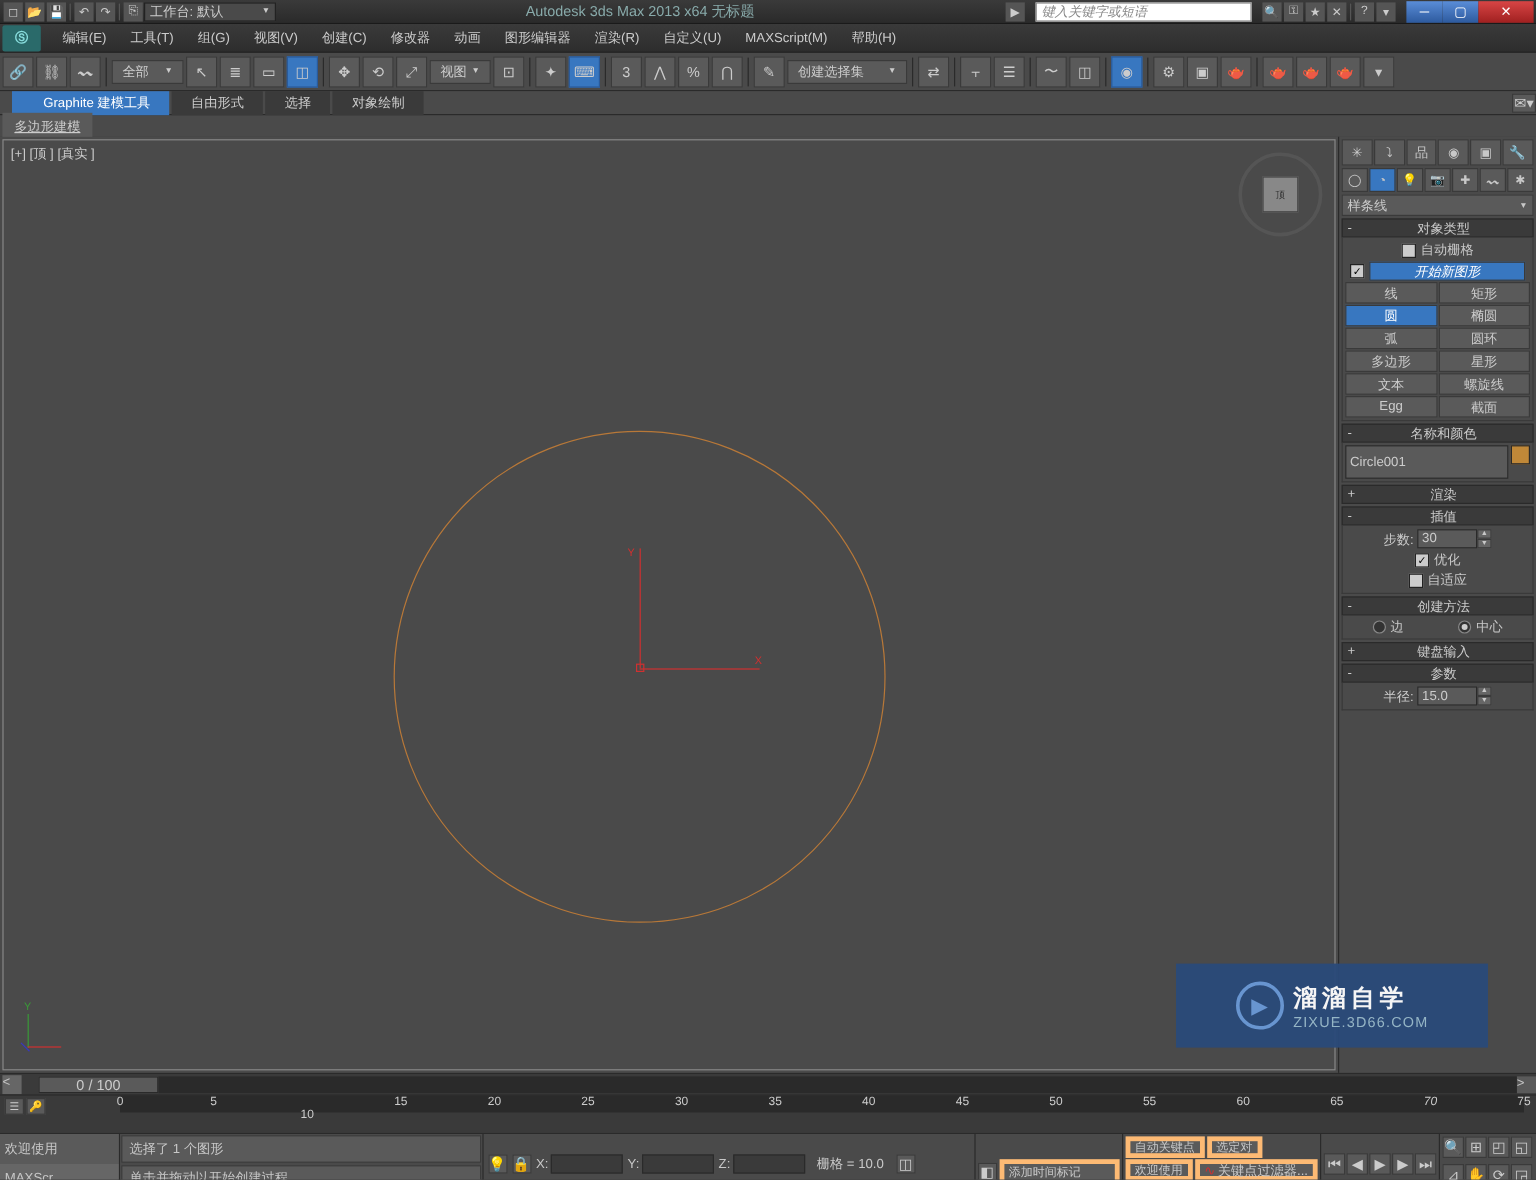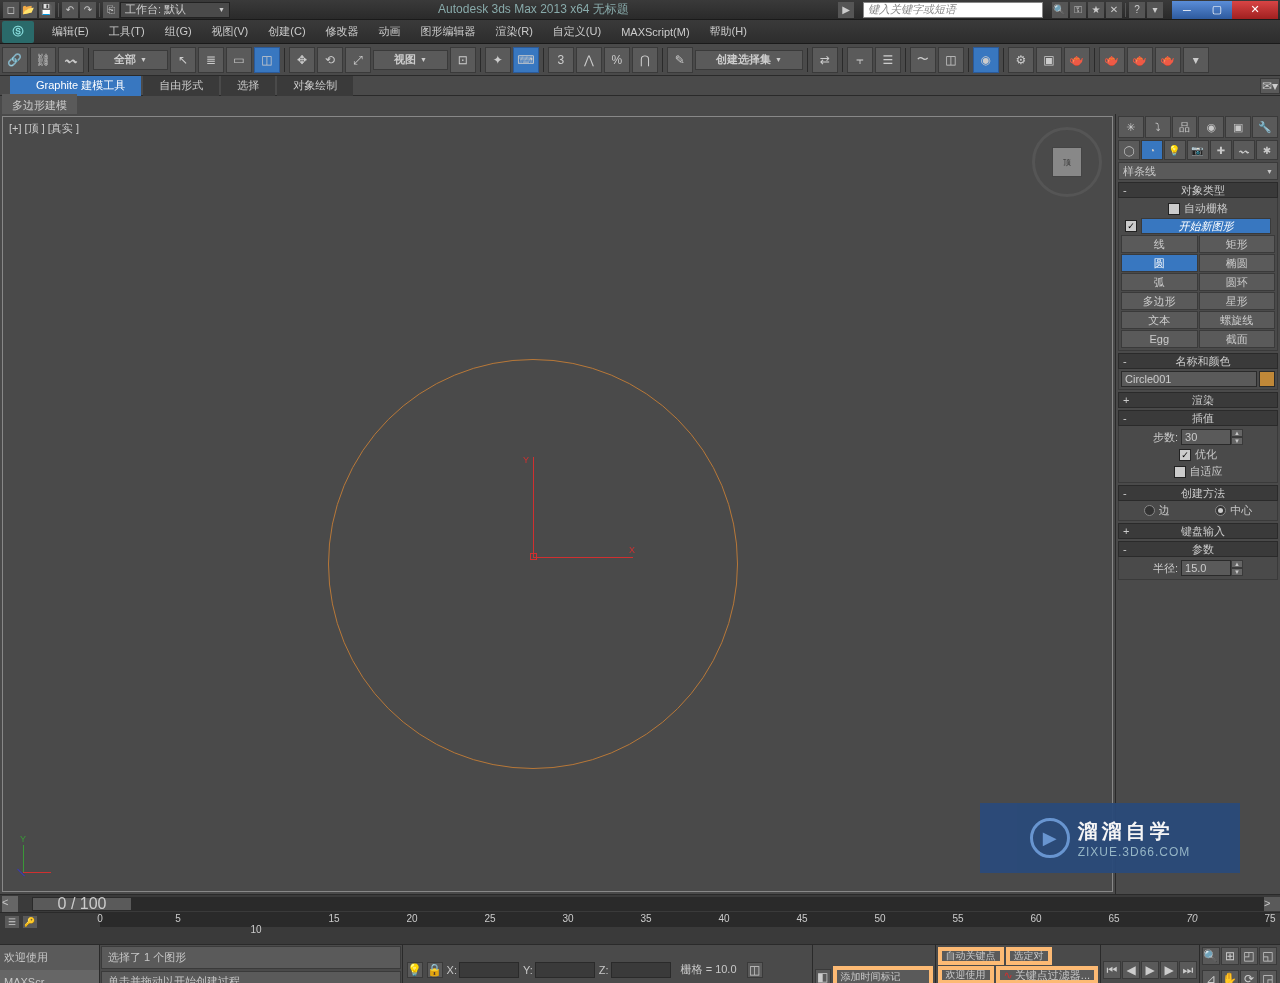--- a/index.html
+++ b/index.html
@@ -15,29 +15,29 @@
 .win-min { background: linear-gradient(#5a8dd8, #2d5a9e); }
 .win-max { background: linear-gradient(#5a8dd8, #2d5a9e); }
 .win-close { background: linear-gradient(#d84545, #a02020); width: 46px; }
 .menubar { height: 24px; background: linear-gradient(#3a3a3a, #2d2d2d); display: flex; align-items: center; padding: 0 2px; border-bottom: 1px solid #1a1a1a; }
 .app-btn { width: 32px; height: 22px; background: #2a6a6a; display: flex; align-items: center; justify-content: center; color: #8dd; font-weight: bold; border-radius: 2px; margin-right: 8px; }
 .menu-item { padding: 0 10px; color: #ccc; height: 24px; display: flex; align-items: center; }
 .toolbar-row { height: 32px; background: #4a4a4a; border-bottom: 1px solid #2a2a2a; display: flex; align-items: center; padding: 2px; gap: 2px; }
 .tool-btn { width: 26px; height: 26px; background: #5a5a5a; border: 1px solid #3a3a3a; display: flex; align-items: center; justify-content: center; color: #ccc; font-size: 12px; }
 .tool-btn.active { background: #3877c0; border-color: #2a5a9a; }
 .tool-sep { width: 1px; height: 24px; background: #2a2a2a; margin: 0 2px; }
-.tool-drop { background: #5a5a5a; border: 1px solid #3a3a3a; height: 20px; padding: 0 20px; display: flex; align-items: center; min-width: 60px; color: #ccc; font-weight: bold; }
+.tool-drop { background: #5a5a5a; border: 1px solid #3a3a3a; height: 20px; padding: 0 8px; display: flex; align-items: center; min-width: 60px; color: #ccc; }
 .tool-drop::after { content: "▼"; font-size: 7px; margin-left: auto; padding-left: 4px; }
 
 .ribbon-area { background: #4a4a4a; }
 .ribbon-tabs { height: 20px; display: flex; align-items: center; border-bottom: 1px solid #2a2a2a; padding-left: 10px; gap: 2px; }
 .ribbon-tab { padding: 0 16px; height: 20px; display: flex; align-items: center; color: #ccc; background: #3a3a3a; }
 .ribbon-tab.active { background: #3877c0; color: #fff; padding-left: 26px; }
 .ribbon-sub { height: 18px; display: flex; align-items: center; padding-left: 2px; }
-.ribbon-sub-tab { padding: 0 10px; height: 22px; display: flex; align-items: center; background: #5a5a5a; color: #ccc; }
+.ribbon-sub-tab { padding: 0 10px; height: 22px; display: flex; align-items: center; background: #5a5a5a; color: #ccc; text-decoration: underline; }
 
 .workspace { display: flex; height: 780px; }
 .viewport-wrap { flex: 1; position: relative; background: #4a4a4a; }
 .viewport { position: absolute; inset: 2px; background: #4a4a4a; border: 1px solid #888; }
 .vp-label { position: absolute; top: 4px; left: 6px; color: #ccc; font-size: 11px; }
 .circle-shape { position: absolute; left: 325px; top: 242px; width: 410px; height: 410px; border: 1px solid #b87838; border-radius: 50%; }
 .gizmo-y { position: absolute; left: 530px; top: 340px; width: 1px; height: 100px; background: #d03030; }
 .gizmo-y::before { content: "Y"; position: absolute; top: -2px; left: -10px; color: #d03030; font-size: 9px; }
 .gizmo-x { position: absolute; left: 530px; top: 440px; width: 100px; height: 1px; background: #d03030; }
 .gizmo-x::before { content: "X"; position: absolute; right: -2px; top: -12px; color: #d03030; font-size: 9px; }
@@ -67,35 +67,35 @@
 .rollout-head.closed::before { content: "+"; }
 .rollout-head .title { flex: 1; text-align: center; }
 .rollout-body { background: #4a4a4a; padding: 2px; border: 1px solid #3a3a3a; border-top: none; }
 .check-row { display: flex; align-items: center; padding: 1px 4px; gap: 4px; }
 .check { width: 12px; height: 12px; background: #ccc; border: 1px solid #222; display: flex; align-items: center; justify-content: center; color: #000; font-size: 9px; }
 .btn-grid { display: grid; grid-template-columns: 1fr 1fr; gap: 1px; }
 .shape-btn { height: 18px; background: #5a5a5a; border: 1px solid #3a3a3a; display: flex; align-items: center; justify-content: center; color: #ccc; }
 .shape-btn.active { background: #3877c0; color: #fff; }
 .shape-btn.hilite { background: #3877c0; color: #fff; font-style: italic; }
 .name-row { display: flex; gap: 2px; padding: 2px; }
-.name-input { flex: 1; height: 16px; background: #5a5a5a; border: 1px solid #2a2a2a; padding: 0 3px; color: #ccc; display: flex; align-items: center; }
+.name-input { flex: 1; height: 28px; background: #5a5a5a; border: 1px solid #2a2a2a; padding: 0 3px; color: #ccc; display: flex; align-items: center; }
 .color-sw { width: 16px; height: 16px; background: #c08838; border: 1px solid #2a2a2a; }
 .param-row { display: flex; align-items: center; padding: 1px 4px; gap: 3px; }
 .param-label { color: #ccc; }
 .spinner { display: flex; height: 16px; }
 .spinner-input { width: 50px; background: #5a5a5a; border: 1px solid #2a2a2a; padding: 0 3px; color: #ccc; display: flex; align-items: center; }
 .spinner-btns { width: 12px; display: flex; flex-direction: column; }
 .spinner-btns div { flex: 1; background: #666; border: 1px solid #3a3a3a; font-size: 6px; display: flex; align-items: center; justify-content: center; }
 .radio-row { display: flex; align-items: center; gap: 4px; padding: 2px 4px; justify-content: space-around; }
 .radio { width: 11px; height: 11px; border: 1px solid #888; border-radius: 50%; background: #333; display: flex; align-items: center; justify-content: center; }
 .radio.on::after { content: ""; width: 5px; height: 5px; background: #ccc; border-radius: 50%; }
 
 .time-area { height: 18px; background: #3a3a3a; display: flex; align-items: center; border-top: 1px solid #2a2a2a; }
 .time-handle { width: 16px; height: 16px; background: #666; margin: 0 2px; }
-.time-slider { width: 100px; height: 14px; background: #5a5a5a; border: 1px solid #2a2a2a; display: flex; align-items: center; justify-content: center; color: #ccc; font-size: 16px; margin-left: 12px; }
+.time-slider { width: 100px; height: 14px; background: #5a5a5a; border: 1px solid #2a2a2a; display: flex; align-items: center; justify-content: center; color: #ccc; font-size: 12px; margin-left: 12px; }
 .time-track { flex: 1; height: 14px; background: #2a2a2a; position: relative; }
 .time-end { width: 16px; height: 14px; background: #5a5a5a; }
 .ruler-area { height: 32px; background: #3a3a3a; border-top: 1px solid #2a2a2a; position: relative; }
 .ruler-bar { height: 14px; background: #2a2a2a; position: relative; margin-left: 100px; margin-right: 10px; }
 .ruler-label { position: absolute; top: 0; color: #ccc; font-size: 10px; transform: translateX(-50%); }
 .ruler-tools { position: absolute; left: 4px; top: 2px; display: flex; gap: 2px; }
 .ruler-tools .tool-btn { width: 16px; height: 14px; font-size: 9px; }
 
 .statusbar { height: 50px; background: #4a4a4a; border-top: 1px solid #2a2a2a; display: flex; }
 .sb-left { width: 100px; display: flex; flex-direction: column; border-right: 1px solid #2a2a2a; }

